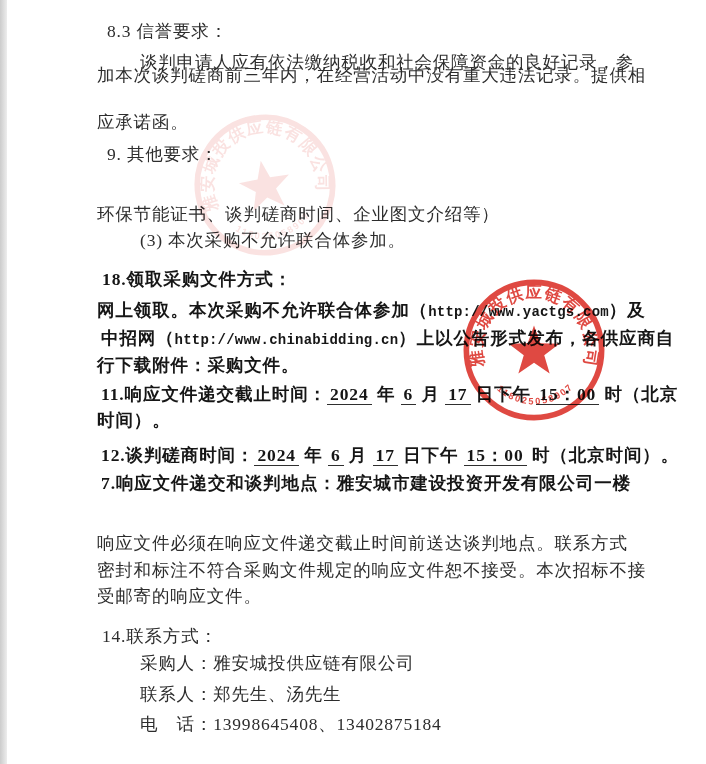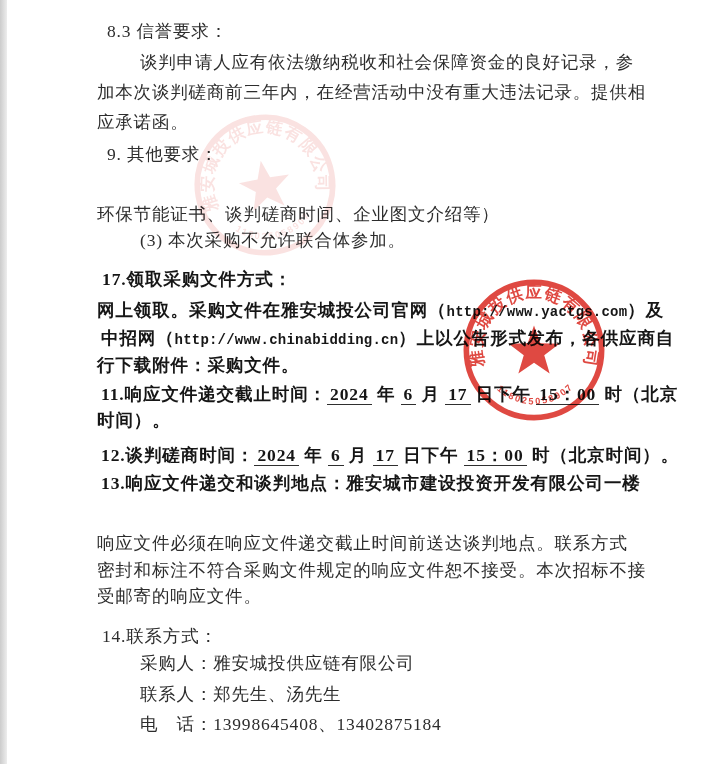--- a/index.html
+++ b/index.html
@@ -18,38 +18,38 @@
   .stamp text{font-family:"Liberation Sans","DejaVu Sans",sans-serif;font-weight:700;fill:currentColor;}
 </style>
 </head>
 <body>
 
 <div class="page">
   <div class="edge"></div>
 
   <div class="ln" style="top:19px;left:107px">8.3 信誉要求：</div>
   <div class="ln" style="top:50px;left:140px">谈判申请人应有依法缴纳税收和社会保障资金的良好记录，参</div>
-  <div class="ln" style="top:80px;left:97px">加本次谈判磋商前三年内，在经营活动中没有重大违法记录。提供相</div>
+  <div class="ln" style="top:63px;left:97px">加本次谈判磋商前三年内，在经营活动中没有重大违法记录。提供相</div>
   <div class="ln" style="top:110px;left:97px">应承诺函。</div>
 
   <div class="ln" style="top:142px;left:107px">9. 其他要求：</div>
   <div class="ln" style="top:202px;left:97px">环保节能证书、谈判磋商时间、企业图文介绍等）</div>
   <div class="ln" style="top:228px;left:140px">(3) 本次采购不允许联合体参加。</div>
 
-  <div class="ln b" style="top:267px;left:102px">17.领取采购文件方式：</div>
-  <div class="ln b" style="top:298px;left:97px"><span>网上领取。采购文件在雅安城投公司官网（</span><span class="lat">http://www.yactgs.com</span><span>）及</span></div>
+  <div class="ln b" style="top:267px;left:102px">18.领取采购文件方式：</div>
+  <div class="ln b" style="top:298px;left:97px"><span>网上领取。本次采购不允许联合体参加（</span><span class="lat">http://www.yactgs.com</span><span>）及</span></div>
   <div class="ln b" style="top:326px;left:101px"><span>中招网（</span><span class="lat">http://www.chinabidding.cn</span><span>）上以公告形式发布，各供应商自</span></div>
   <div class="ln b" style="top:353px;left:97px">行下载附件：采购文件。</div>
 
   <div class="ln b" style="top:382px;left:101px"><span>11.响应文件递交截止时间：</span><span class="u">2024</span><span> 年 </span><span class="u">6</span><span> 月 </span><span class="u">17</span><span> 日下午 </span><span class="u">15：00</span><span> 时（北京</span></div>
   <div class="ln b" style="top:408px;left:97px">时间）。</div>
 
   <div class="ln b" style="top:443px;left:101px"><span>12.谈判磋商时间：</span><span class="u">2024</span><span> 年 </span><span class="u">6</span><span> 月 </span><span class="u">17</span><span> 日下午 </span><span class="u">15：00</span><span> 时（北京时间）。</span></div>
 
-  <div class="ln b" style="top:471px;left:101px">13.响应文件递交和谈判地点：雅安城市建设投资开发有限公司一楼</div>
+  <div class="ln b" style="top:471px;left:101px">7.响应文件递交和谈判地点：雅安城市建设投资开发有限公司一楼</div>
 
   <div class="ln" style="top:531px;left:97px">响应文件必须在响应文件递交截止时间前送达谈判地点。联系方式</div>
   <div class="ln" style="top:584px;left:97px">受邮寄的响应文件。</div>
   <div class="ln" style="top:558px;left:97px">密封和标注不符合采购文件规定的响应文件恕不接受。本次招标不接</div>
 
   <div class="ln" style="top:624px;left:102px">14.联系方式：</div>
   <div class="ln" style="top:682px;left:140px">联系人：郑先生、汤先生</div>
   <div class="ln" style="top:651px;left:140px">采购人：雅安城投供应链有限公司</div>
   <div class="ln" style="top:712px;left:140px">电　话：13998645408、13402875184</div>
 

